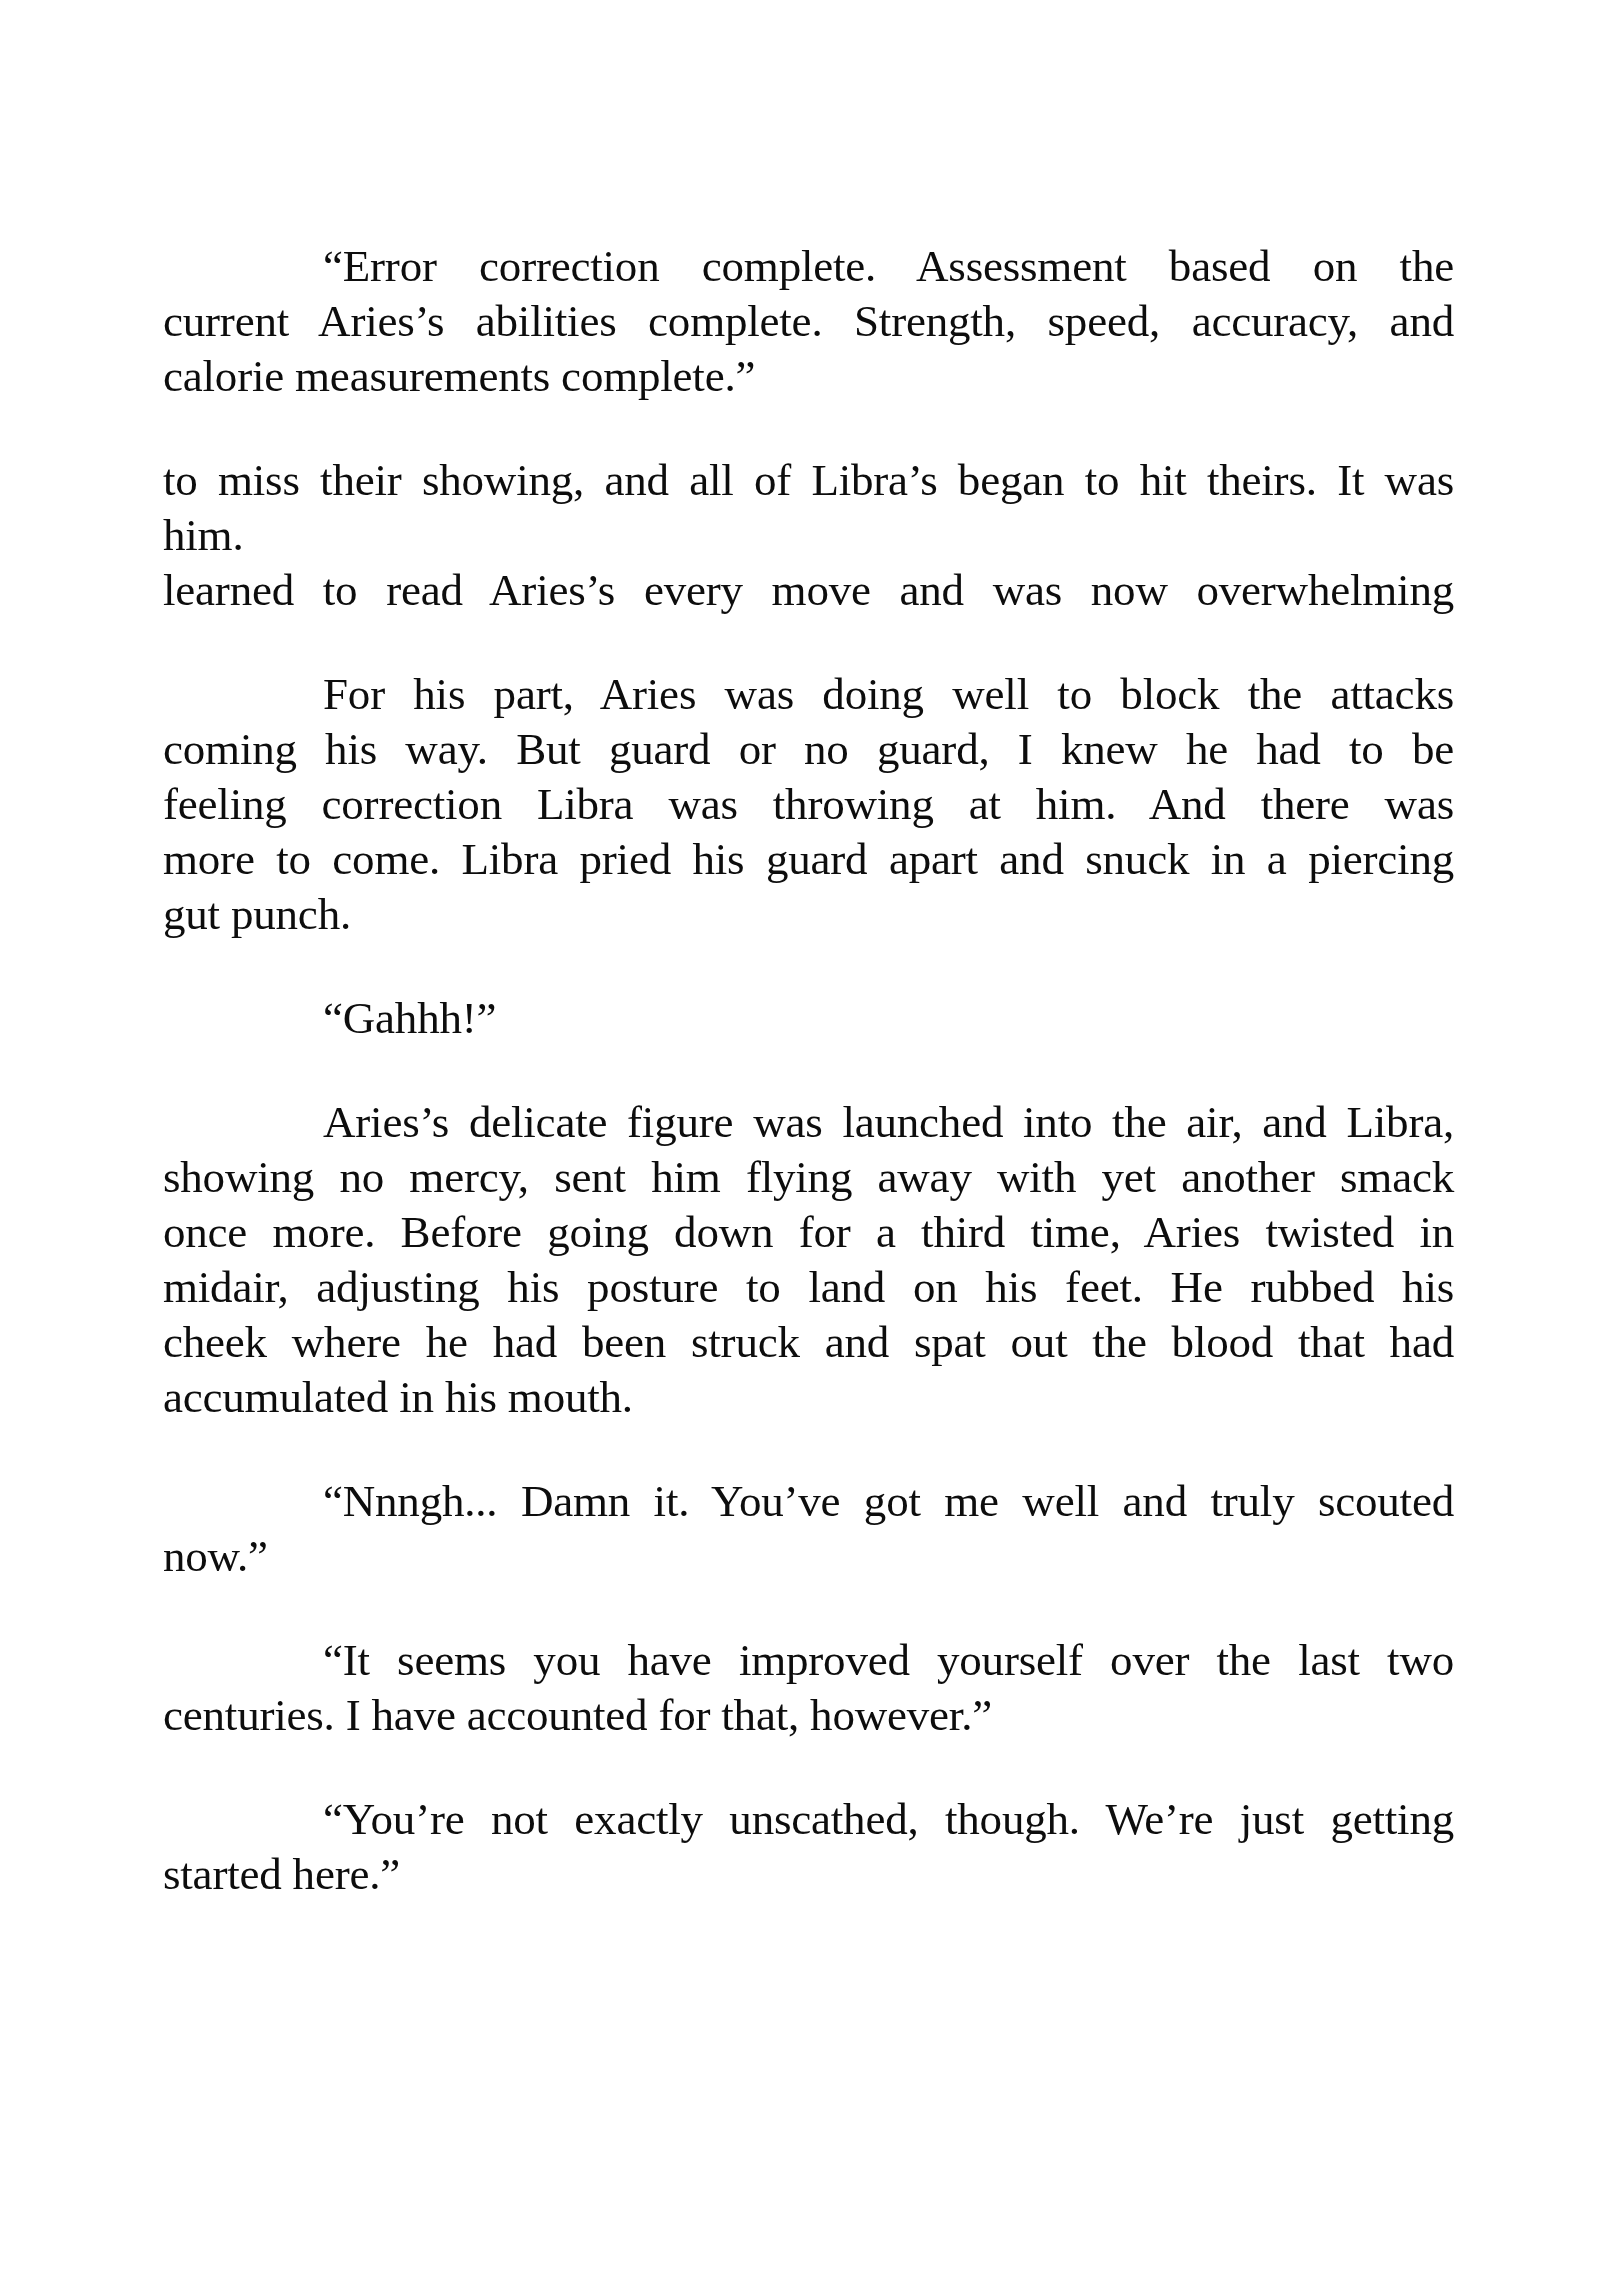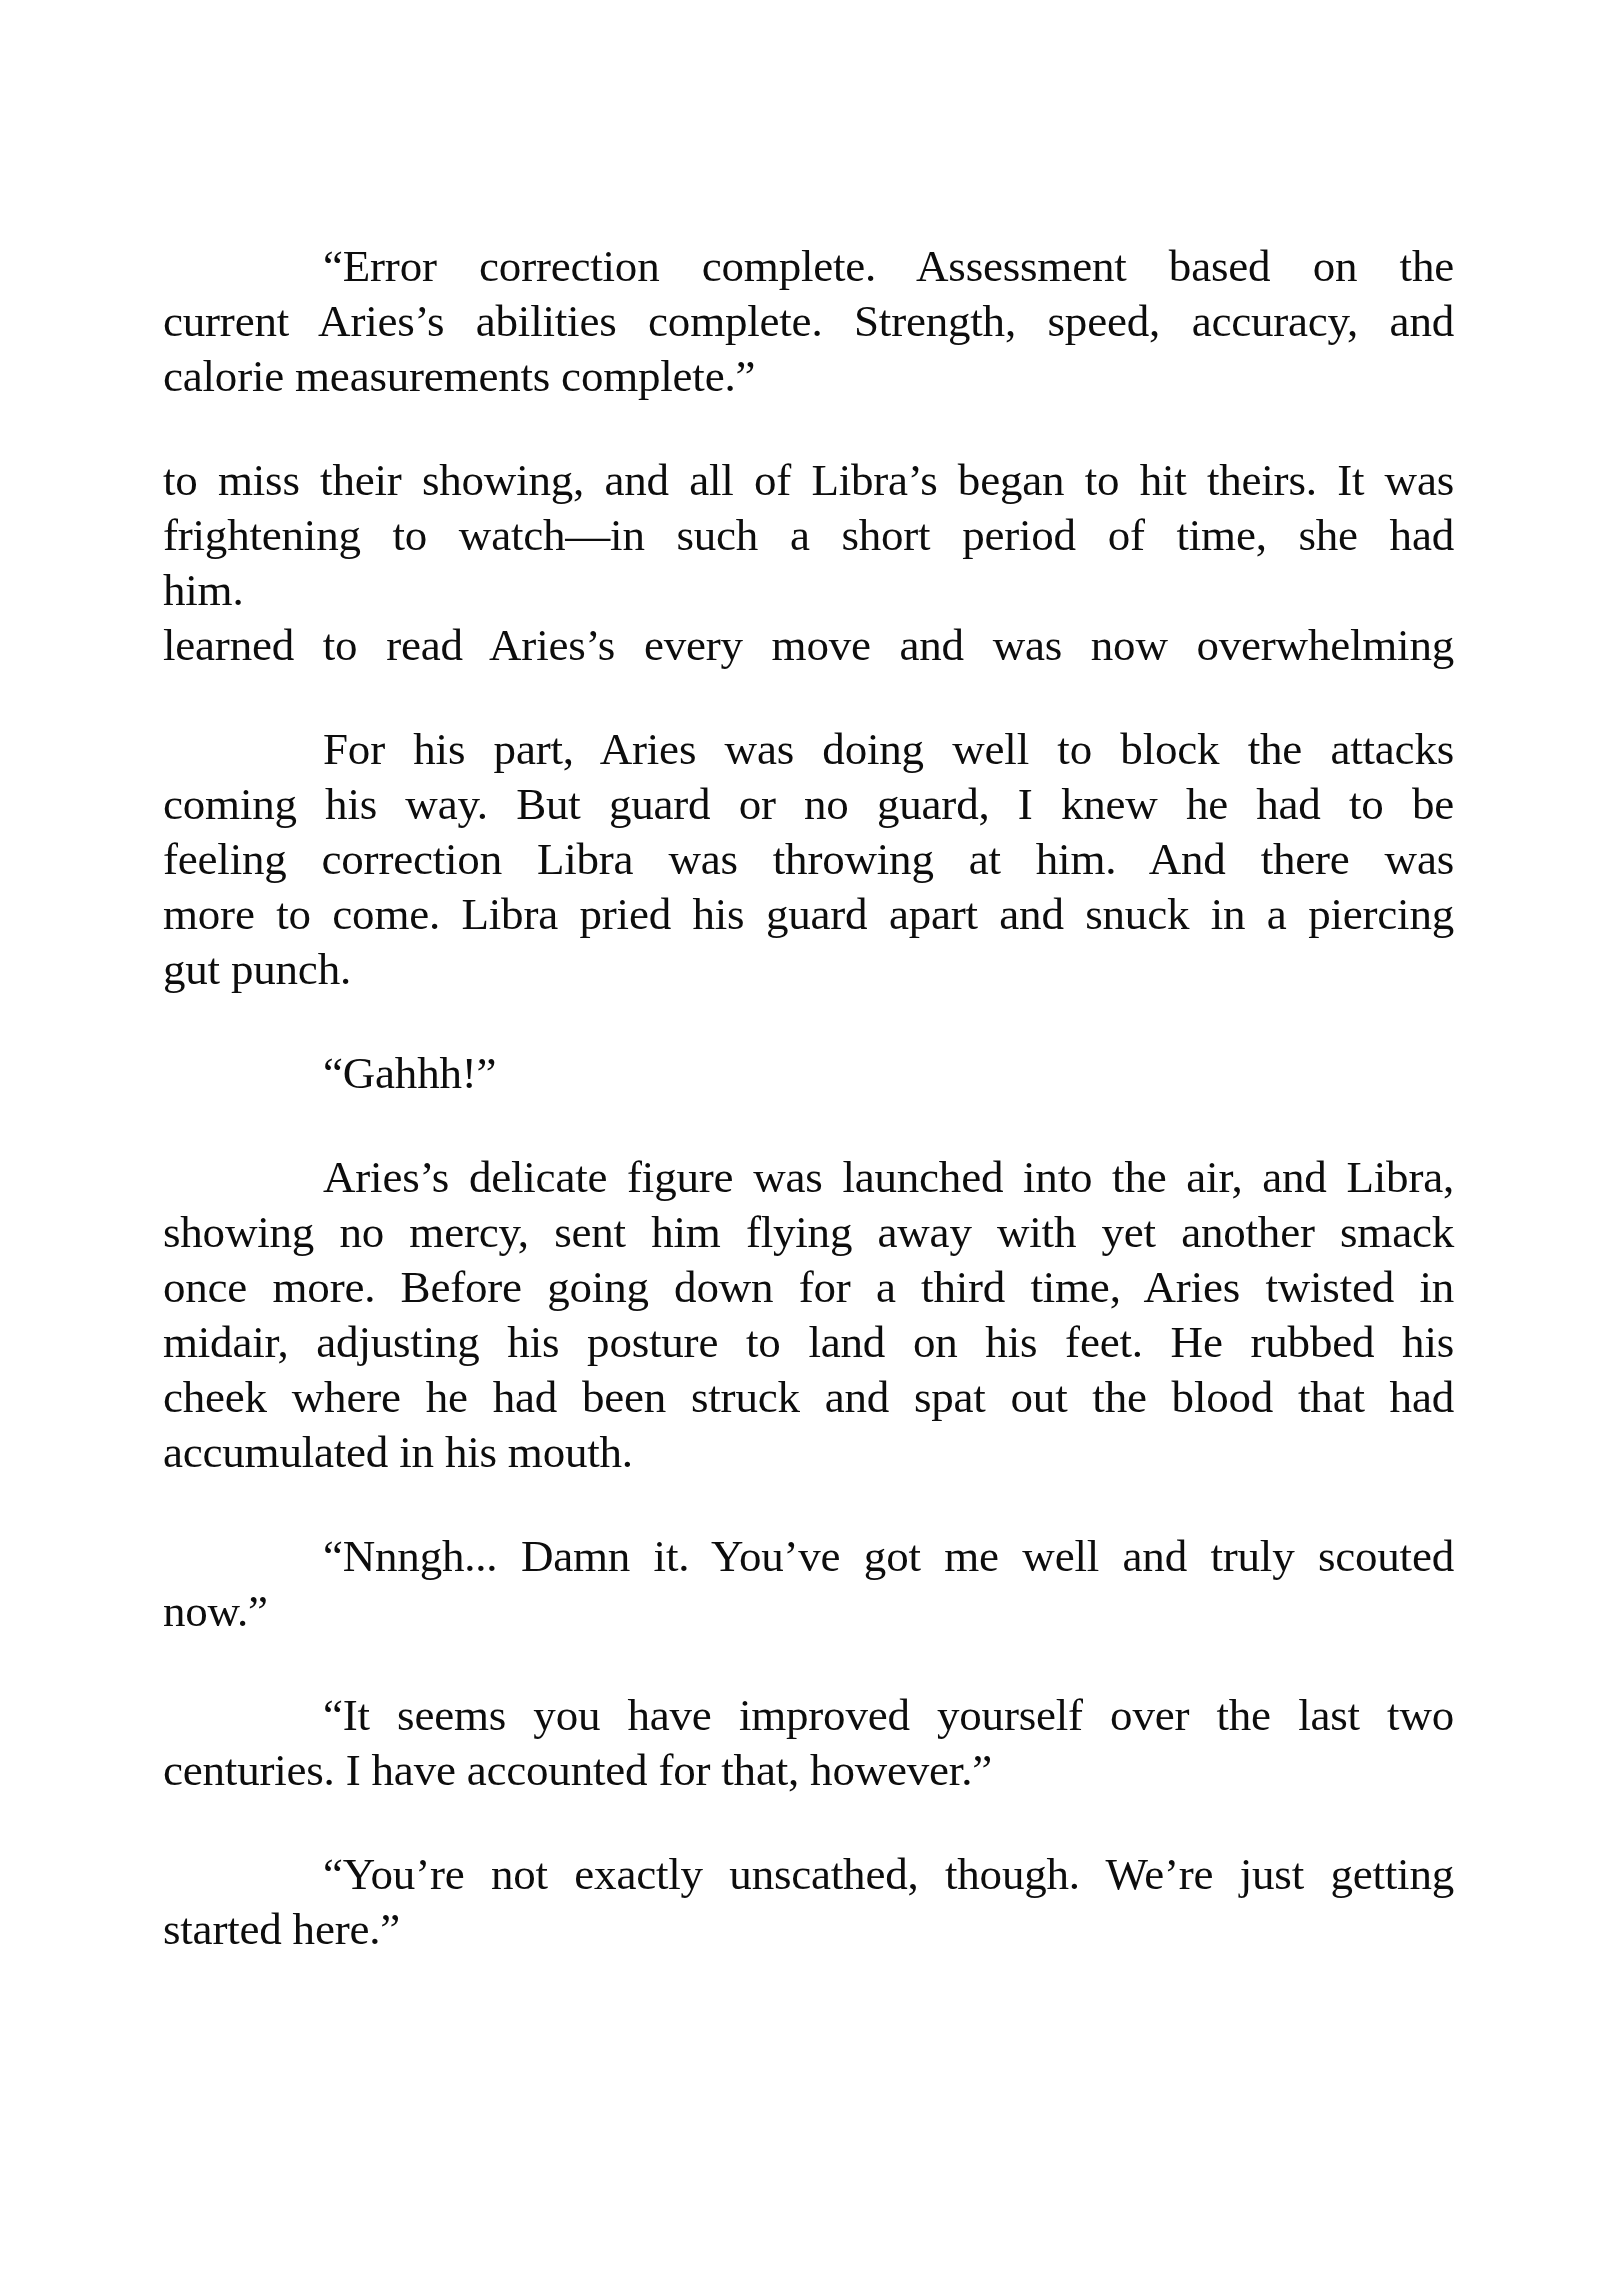--- a/index.html
+++ b/index.html
@@ -41,21 +41,20 @@
 <body style="background: rgb(255, 255, 255); color: rgb(13, 13, 13);">
 
 <main class="page">
     <div class="paragraph">
       <div class="pline first">“Error correction complete. Assessment based on the</div>
       <div class="pline">current Aries’s abilities complete. Strength, speed, accuracy, and</div>
       <div class="pline last">calorie measurements complete.”</div>
     </div>
     <div class="paragraph">
       <div class="pline">to miss their showing, and all of Libra’s began to hit theirs. It was</div>
-      <div class="pline">frightening to watch—in such a short period of time, she had</div>
       <div class="pline last">him.</div>
       <div class="pline">learned to read Aries’s every move and was now overwhelming</div>
     </div>
     <div class="paragraph">
       <div class="pline first">For his part, Aries was doing well to block the attacks</div>
       <div class="pline">coming his way. But guard or no guard, I knew he had to be</div>
       <div class="pline">feeling correction Libra was throwing at him. And there was</div>
       <div class="pline">more to come. Libra pried his guard apart and snuck in a piercing</div>
       <div class="pline last">gut punch.</div>
     </div>

